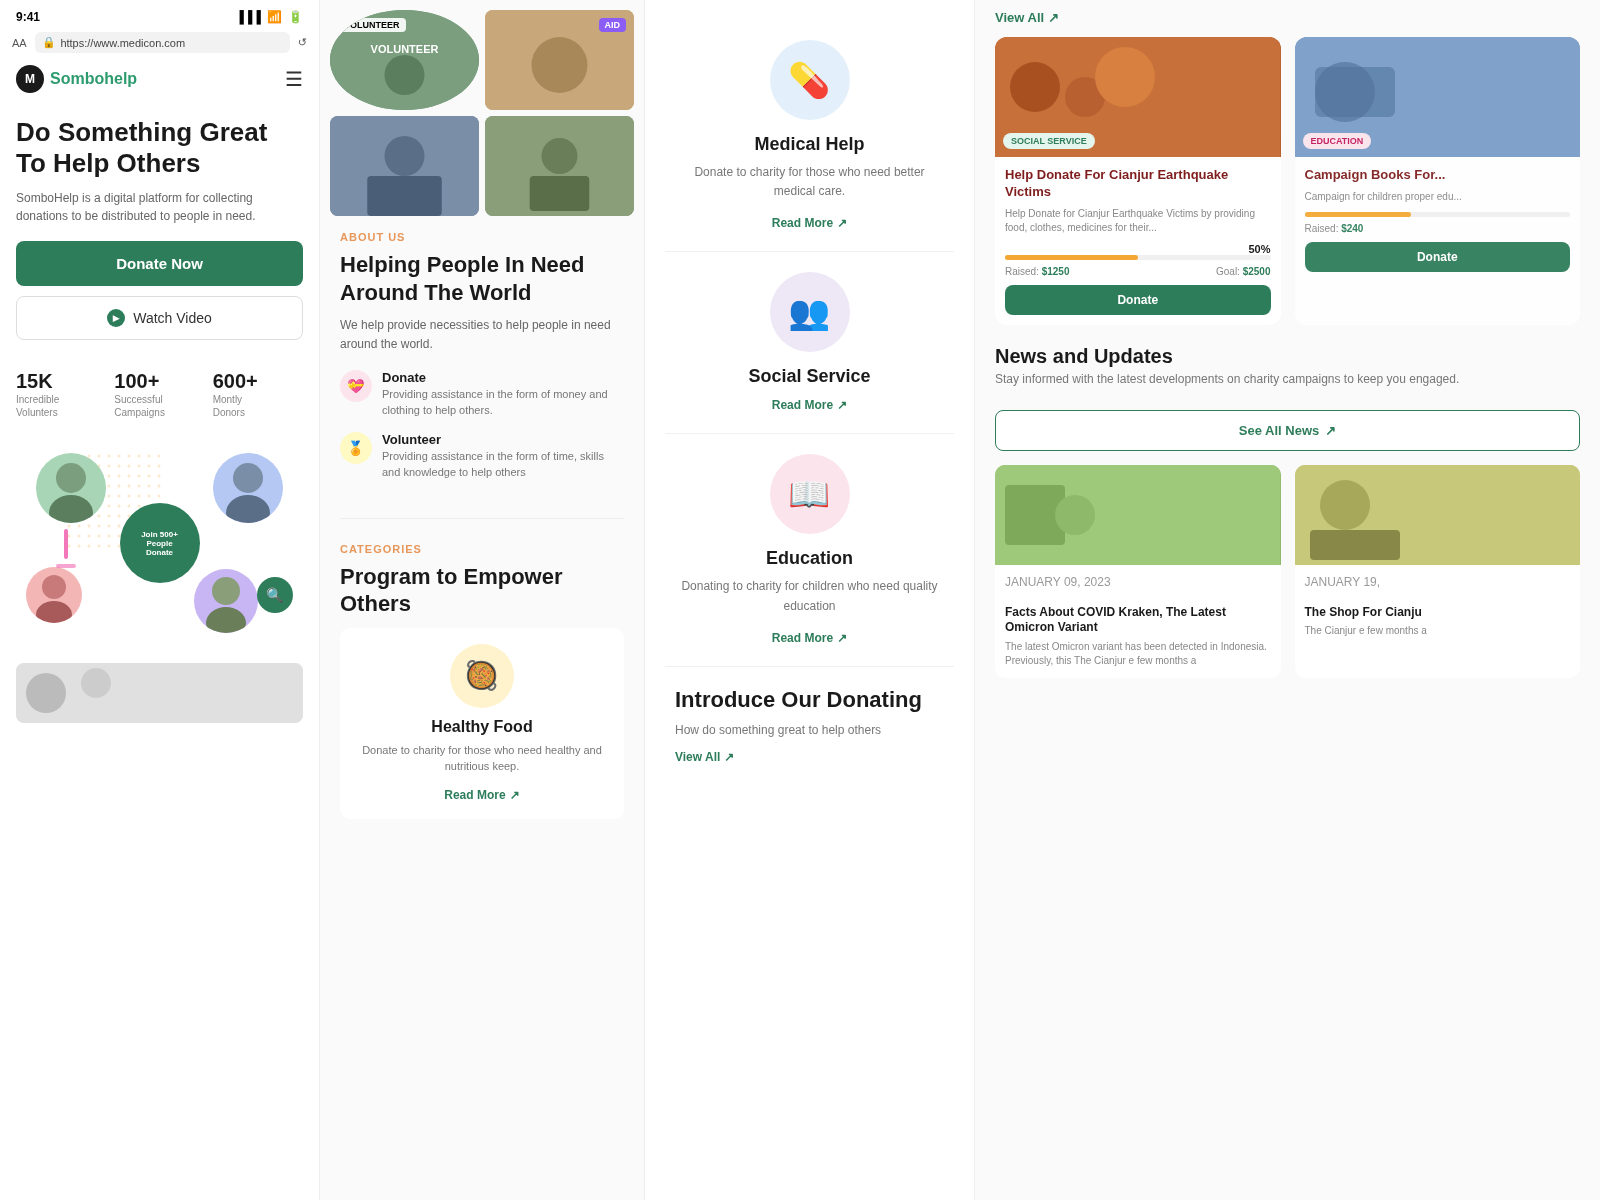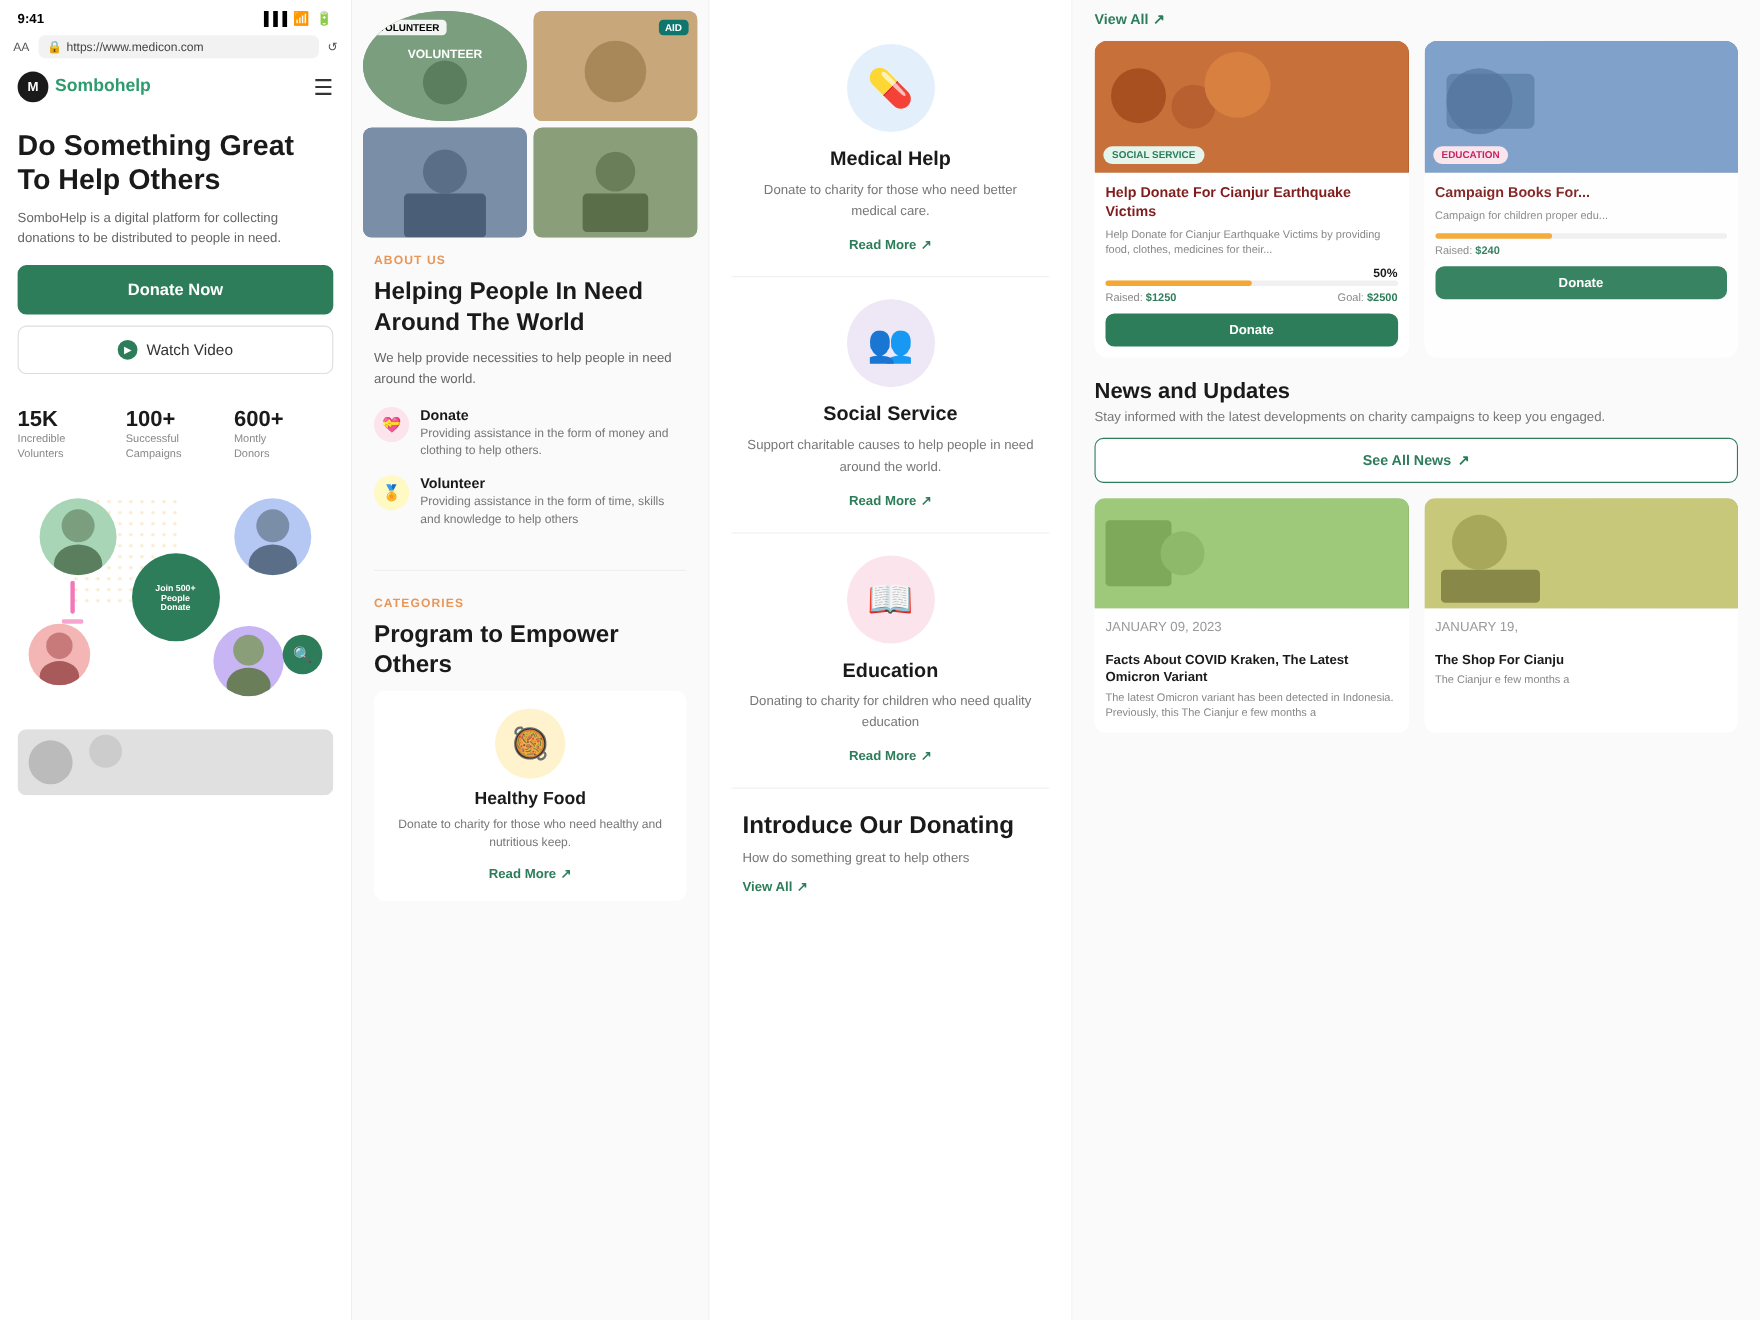--- a/index.html
+++ b/index.html
@@ -167,21 +167,21 @@
       top: 8px; left: 8px;
       background: rgba(255,255,255,0.9);
       border-radius: 4px;
       padding: 2px 6px;
       font-size: 9px;
       font-weight: 600;
     }
     .aid-badge {
       position: absolute;
       top: 8px; right: 8px;
-      background: #0f766e;
+      background: #8b5cf6;
       color: #fff;
       border-radius: 4px;
       padding: 2px 6px;
       font-size: 9px;
       font-weight: 700;
     }
     .about-content { padding: 16px 20px; }
     .section-label {
       font-size: 11px;
       font-weight: 700;
@@ -339,21 +339,21 @@
       border: none;
       border-radius: 8px;
       padding: 8px;
       font-size: 12px;
       font-weight: 600;
       text-align: center;
       cursor: pointer;
     }
     .news-section { margin-top: 8px; }
     .news-title { font-size: 20px; font-weight: 800; color: #1a1a1a; margin-bottom: 4px; }
-    .news-desc { font-size: 12px; color: #777; margin-bottom: 12px; }
+    .news-desc { font-size: 12px; color: #777; margin-bottom: 24px; }
     .see-all-btn {
       display: flex;
       align-items: center;
       justify-content: center;
       gap: 6px;
       width: 100%;
       background: #fff;
       border: 1.5px solid #2d7d5a;
       color: #2d7d5a;
       border-radius: 8px;
@@ -608,21 +608,20 @@
       <span>Read More</span>
       <span>↗</span>
     </a>
   </div>
 
   <div class="service-card">
     <div class="service-icon-wrap purple-bg">
       <span>👥</span>
     </div>
     <div class="service-title">Social Service</div>
-    <p class="service-desc">Support charitable causes to help people in need around the world.</p>
     <a class="read-more-link">
       <span>Read More</span>
       <span>↗</span>
     </a>
   </div>
 
   <div class="service-card">
     <div class="service-icon-wrap pink-bg">
       <span>📖</span>
     </div>

